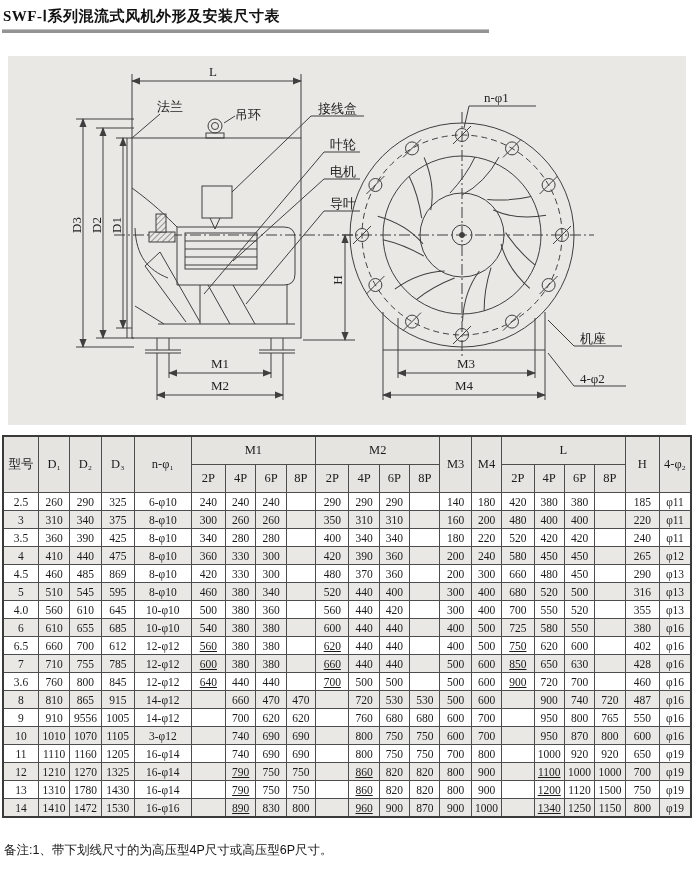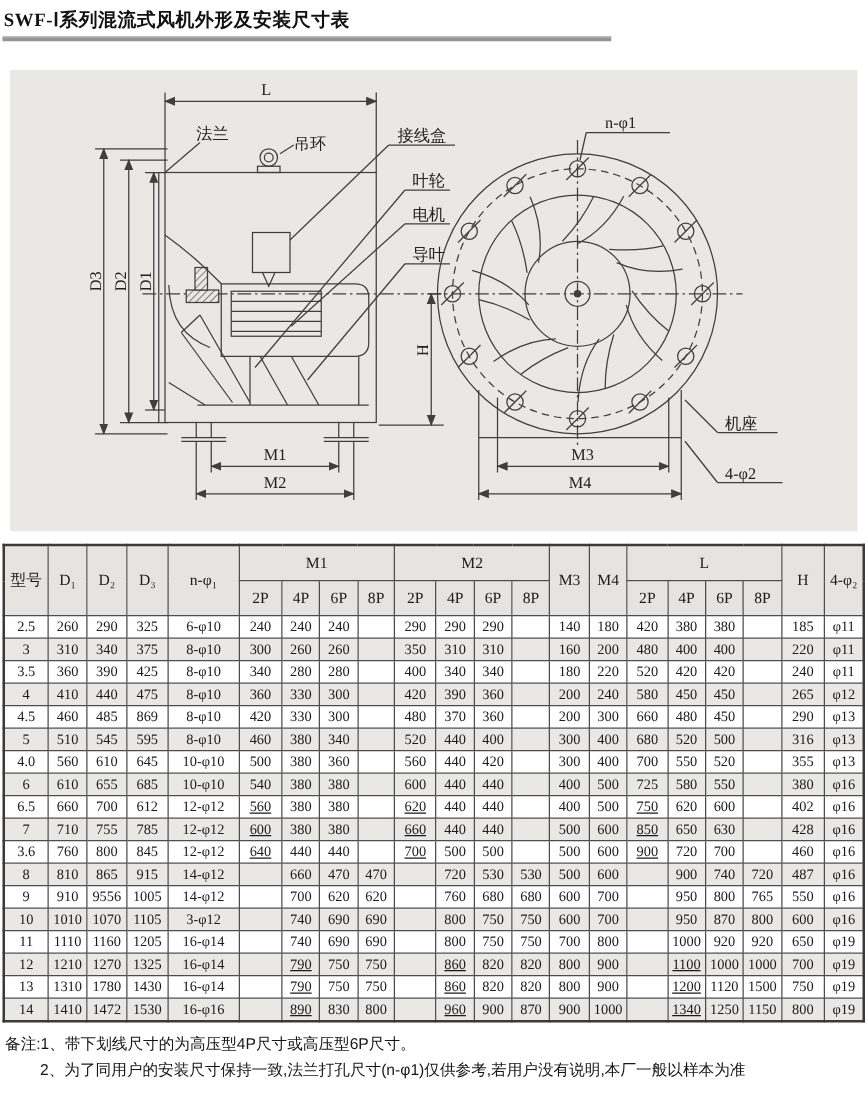--- a/index.html
+++ b/index.html
@@ -24,21 +24,21 @@
   }
   th,td{
     border:1px solid #4d4d4d;text-align:center;vertical-align:middle;
     padding:0;white-space:nowrap;overflow:hidden;font-weight:normal;
   }
   table{border:2px solid #3a3a3a;}
   thead th{font-size:12.5px;height:27px;background:#e5e4e1;}
   tbody td{font-size:11.5px;height:17px;}
   tbody tr.alt{background:#e9e8e5;}
   td.u{text-decoration:underline;}
-  .notes{font-size:12.5px;margin:7px 0 0 4px;line-height:1.7;color:#151515;}
+  .notes{font-size:12.5px;margin:22px 0 0 4px;line-height:1.7;color:#151515;}
   .notes .l2{padding-left:28px;}
 </style>
 </head>
 <body>
 
 <div class="title">SWF-Ⅰ系列混流式风机外形及安装尺寸表</div>
 <div class="rule"></div>
 
 <div class="figure">
 <svg width="678" height="369" viewBox="0 0 678 369">
@@ -739,14 +739,13 @@
         <td class="">1250</td>
         <td class="">1150</td>
         <td class="">800</td>
         <td class="">φ19</td>
       </tr>
     </tbody>
 </table>
 
 <div class="notes">
   <div>备注:1、带下划线尺寸的为高压型4P尺寸或高压型6P尺寸。</div>
-  <div class="l2">2、为了同用户的安装尺寸保持一致,法兰打孔尺寸(n-φ1)仅供参考,若用户没有说明,本厂一般以样本为准</div>
 </div>
 
 </body></html>

